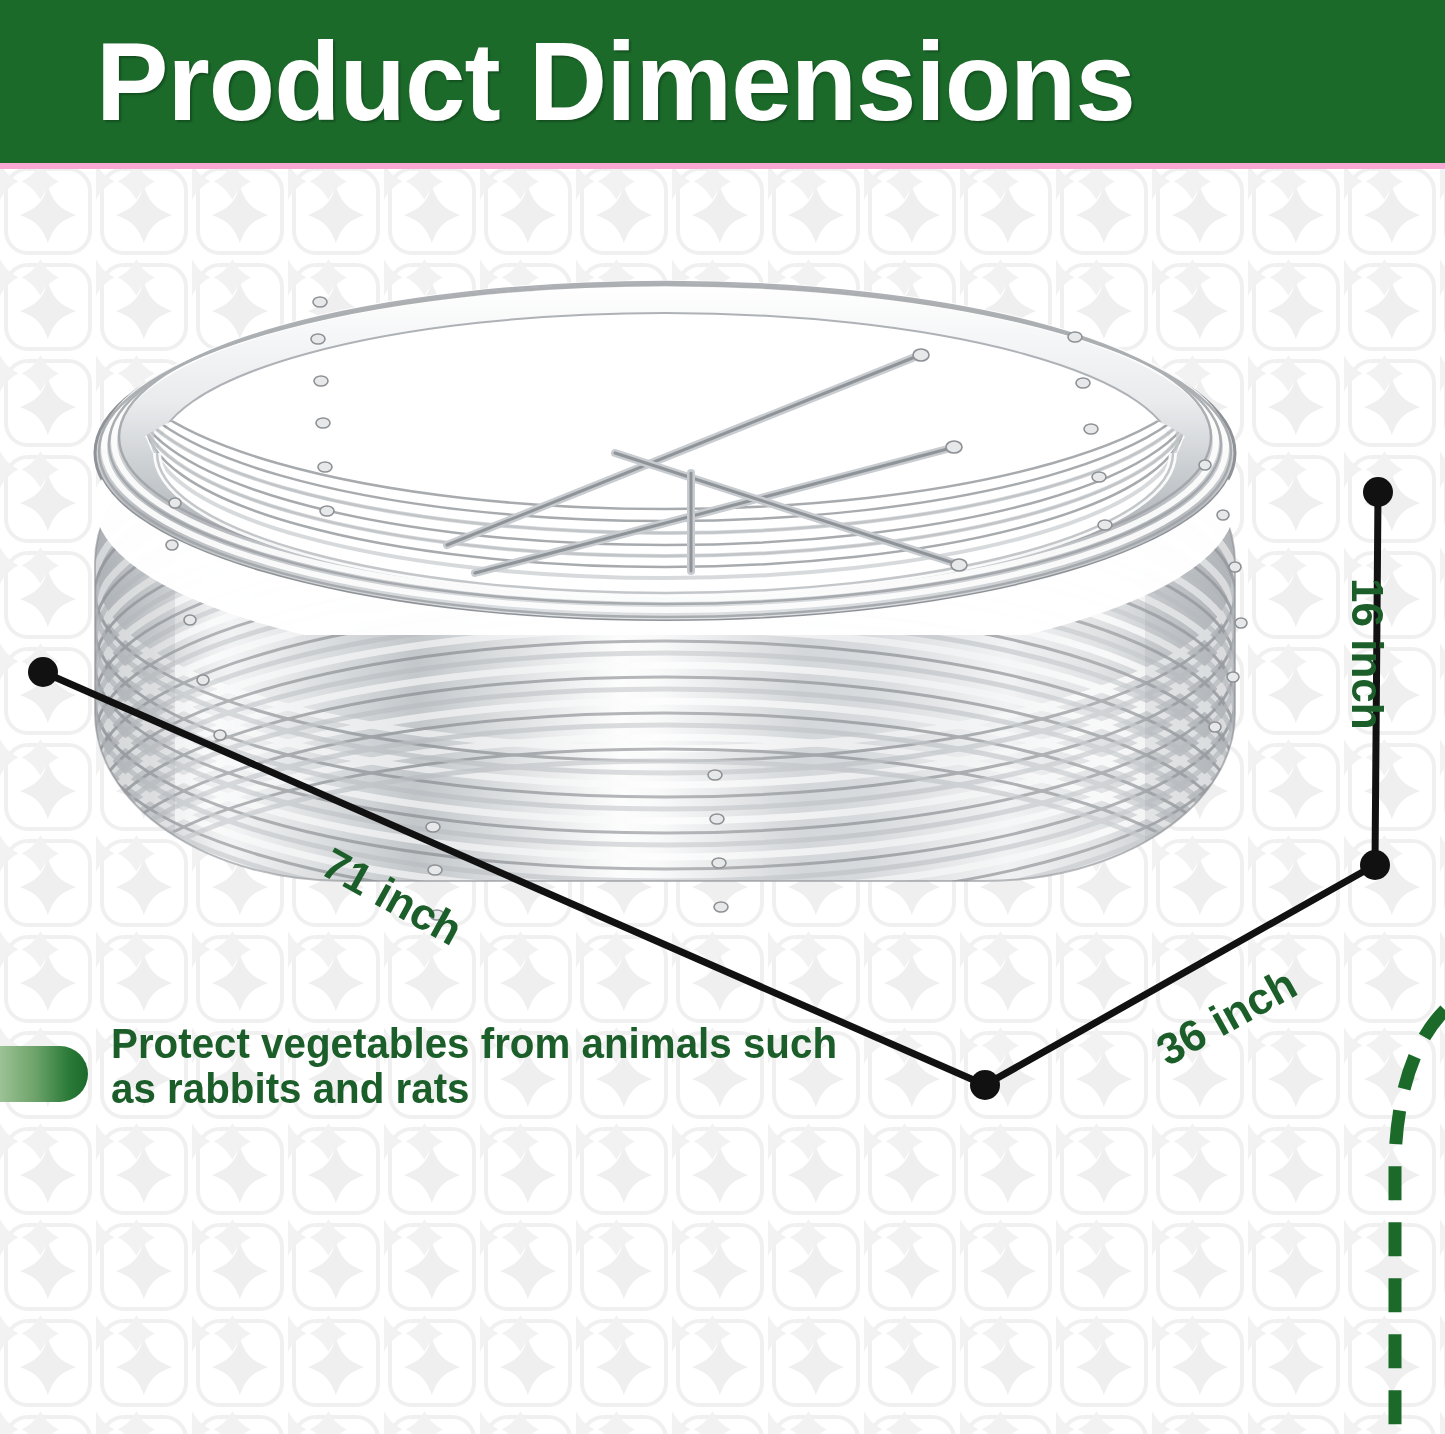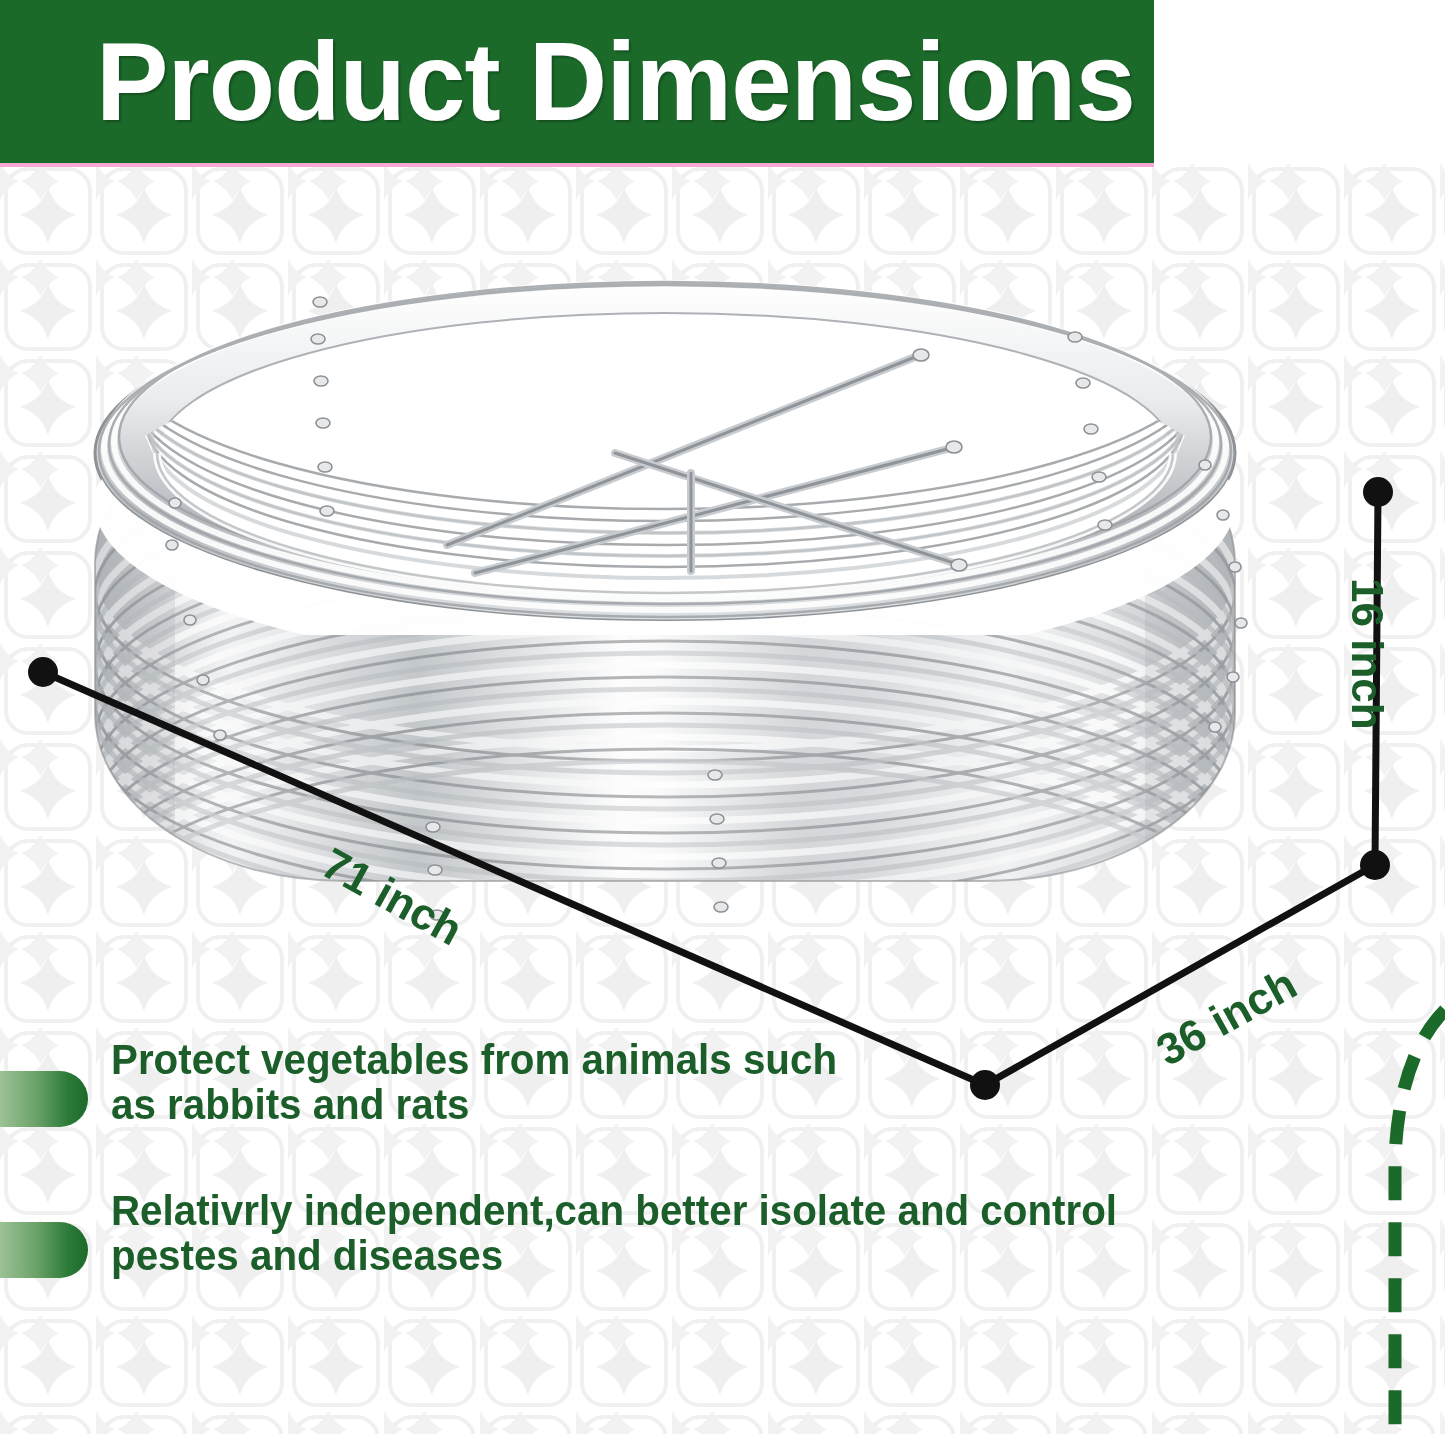--- a/index.html
+++ b/index.html
@@ -26,24 +26,24 @@
     width: 1445px;
     height: 1271px;
     pointer-events: none;
     z-index: 0;
   }
 
   
   .banner {
     position: absolute;
     left: 0; top: 0;
-    width: 1154px;
+    width: 1445px;
     height: 163px;
     background: #1b6a2a;
-    border-bottom: 4px solid #f9a8d4;
+    border-bottom: 6px solid #f9a8d4;
     z-index: 5;
     display: flex;
     align-items: center;
   }
   .banner-title {
     color: #ffffff;
     font-family: "Liberation Sans", sans-serif;
     font-weight: bold;
     font-size: 112px;
     line-height: 1;
@@ -107,24 +107,23 @@
   .features {
     position: absolute;
     left: 0;
     top: 1022px;
     width: 1445px;
     z-index: 6;
   }
   .feature-row {
     position: relative;
     display: flex;
-    align-items: flex-end;
+    align-items: center;
     margin-bottom: 62px;
     min-height: 84px;
-    margin-top: 16px;
   }
   .feature-bullet {
     flex: 0 0 auto;
     width: 88px;
     height: 56px;
     margin-left: 0px;
     margin-top: 14px;
     border-radius: 0 30px 30px 0;
     background: linear-gradient(to right, #9cc295 0%, #6da36a 40%, #2b7a38 78%, #1b6a2a 100%);
   }
@@ -428,24 +427,17 @@
   <div class="features">
 
     <div class="feature-row">
       <div class="feature-bullet"></div>
       <div class="feature-text">
         <span>Protect vegetables from animals such</span>
         <span class="line2">as rabbits and rats</span>
       </div>
     </div>
 
-    <div class="feature-row">
-      <div class="feature-bullet"></div>
-      <div class="feature-text">
-        <span>Relativrly independent,can better isolate and control</span>
-        <span class="line2">pestes and diseases</span>
-      </div>
-    </div>
 
 
   </div>
 
 </div>
 
 </body></html>

